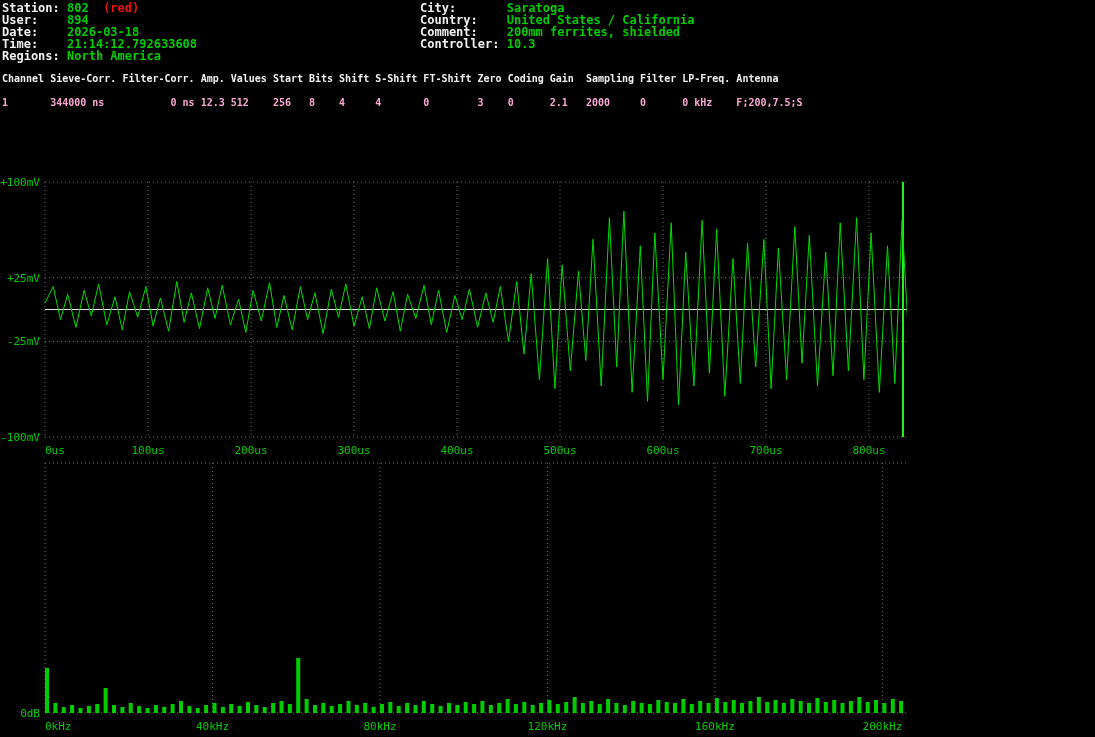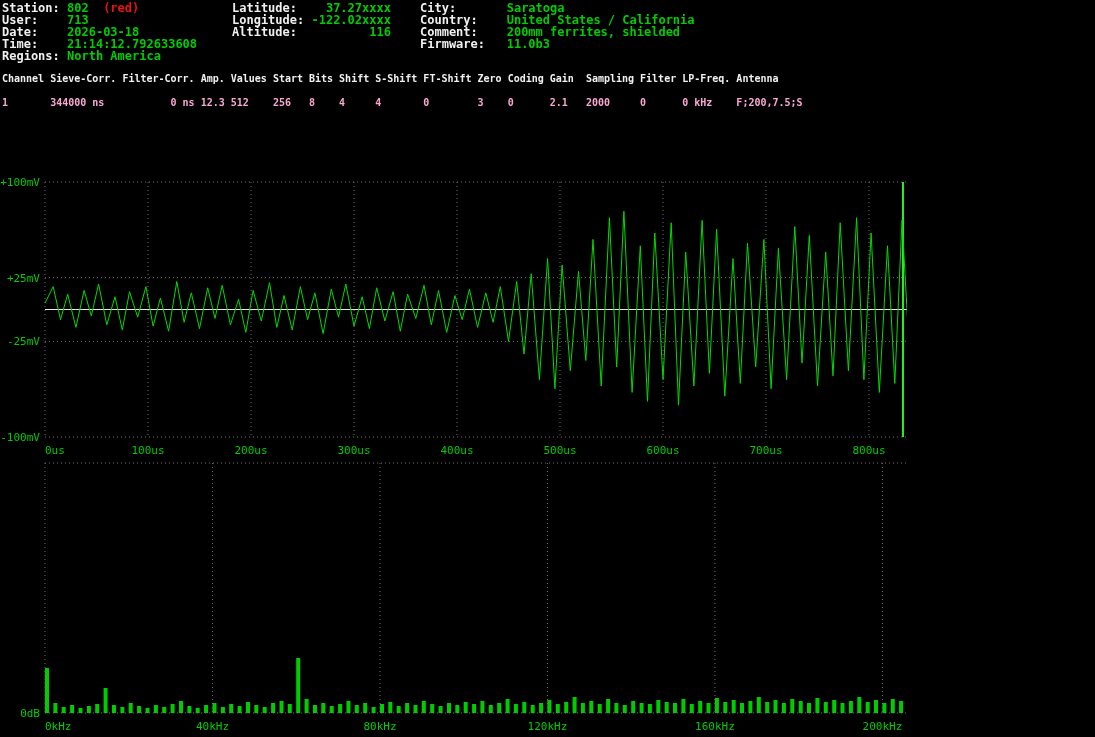--- a/index.html
+++ b/index.html
@@ -25,37 +25,32 @@
   #spec-chart{position:absolute;left:0;top:458px;width:1095px;height:279px;}
   .tick{fill:#00cc00;font-family:"DejaVu Sans Mono","Liberation Mono",monospace;font-size:11px;}
 </style>
 </head>
 <body>
 
 <div class="screen">
 
   <div class="info-col col1">
     <div class="row"><span class="lbl">Station:</span><span class="val">802</span><span class="flag">(red)</span></div>
-    <div class="row"><span class="lbl">User:</span><span class="val">713</span></div>
+    <div class="row"><span class="lbl">User:</span><span class="val">894</span></div>
     <div class="row"><span class="lbl">Date:</span><span class="val">2026-03-18</span></div>
     <div class="row"><span class="lbl">Time:</span><span class="val">21:14:12.792633608</span></div>
     <div class="row"><span class="lbl">Regions:</span><span class="val">North America</span></div>
   </div>
 
-  <div class="info-col col2">
-    <div class="row"><span class="lbl">Latitude:</span><span class="val">37.27xxxx</span></div>
-    <div class="row"><span class="lbl">Longitude:</span><span class="val">-122.02xxxx</span></div>
-    <div class="row"><span class="lbl">Altitude:</span><span class="val">116</span></div>
-  </div>
 
   <div class="info-col col3">
     <div class="row"><span class="lbl">City:</span><span class="val">Saratoga</span></div>
     <div class="row"><span class="lbl">Country:</span><span class="val">United States / California</span></div>
     <div class="row"><span class="lbl">Comment:</span><span class="val">200mm ferrites, shielded</span></div>
-    <div class="row"><span class="lbl">Firmware:</span><span class="val">11.0b3</span></div>
+    <div class="row"><span class="lbl">Controller:</span><span class="val">10.3</span></div>
   </div>
 
   <div id="channel-header" class="chan-row chan-head"><span class="cell" style="width: 8ch;">Channel</span><span class="cell" style="width: 12ch;">Sieve-Corr.</span><span class="cell" style="width: 13ch;">Filter-Corr.</span><span class="cell" style="width: 5ch;">Amp.</span><span class="cell" style="width: 7ch;">Values</span><span class="cell" style="width: 6ch;">Start</span><span class="cell" style="width: 5ch;">Bits</span><span class="cell" style="width: 6ch;">Shift</span><span class="cell" style="width: 8ch;">S-Shift</span><span class="cell" style="width: 9ch;">FT-Shift</span><span class="cell" style="width: 5ch;">Zero</span><span class="cell" style="width: 7ch;">Coding</span><span class="cell" style="width: 6ch;">Gain</span><span class="cell" style="width: 9ch;">Sampling</span><span class="cell" style="width: 7ch;">Filter</span><span class="cell" style="width: 9ch;">LP-Freq.</span><span class="cell" style="width: 12ch;">Antenna</span></div>
   <div id="channel-values" class="chan-row chan-vals"><span class="cell" style="width: 8ch;">1</span><span class="cell" style="width: 12ch;">344000 ns</span><span class="cell" style="width: 13ch; text-align: right; box-sizing: border-box; padding-right: 1ch;">0 ns</span><span class="cell" style="width: 5ch;">12.3</span><span class="cell" style="width: 7ch;">512</span><span class="cell" style="width: 6ch;">256</span><span class="cell" style="width: 5ch;">8</span><span class="cell" style="width: 6ch;">4</span><span class="cell" style="width: 8ch;">4</span><span class="cell" style="width: 9ch;">0</span><span class="cell" style="width: 5ch;">3</span><span class="cell" style="width: 7ch;">0</span><span class="cell" style="width: 6ch;">2.1</span><span class="cell" style="width: 9ch;">2000</span><span class="cell" style="width: 7ch;">0</span><span class="cell" style="width: 9ch;">0 kHz</span><span class="cell" style="width: 12ch;">F;200,7.5;S</span></div>
 
   <svg id="wave-chart" xmlns="http://www.w3.org/2000/svg">
       <line x1="45" y1="5" x2="45" y2="260" stroke="#6e6e6e" stroke-width="1" stroke-dasharray="1,3"></line>
       <text x="45" y="277" text-anchor="start" class="tick">0us</text>
       <line x1="148" y1="5" x2="148" y2="260" stroke="#6e6e6e" stroke-width="1" stroke-dasharray="1,3"></line>
       <text x="148" y="277" text-anchor="middle" class="tick">100us</text>

